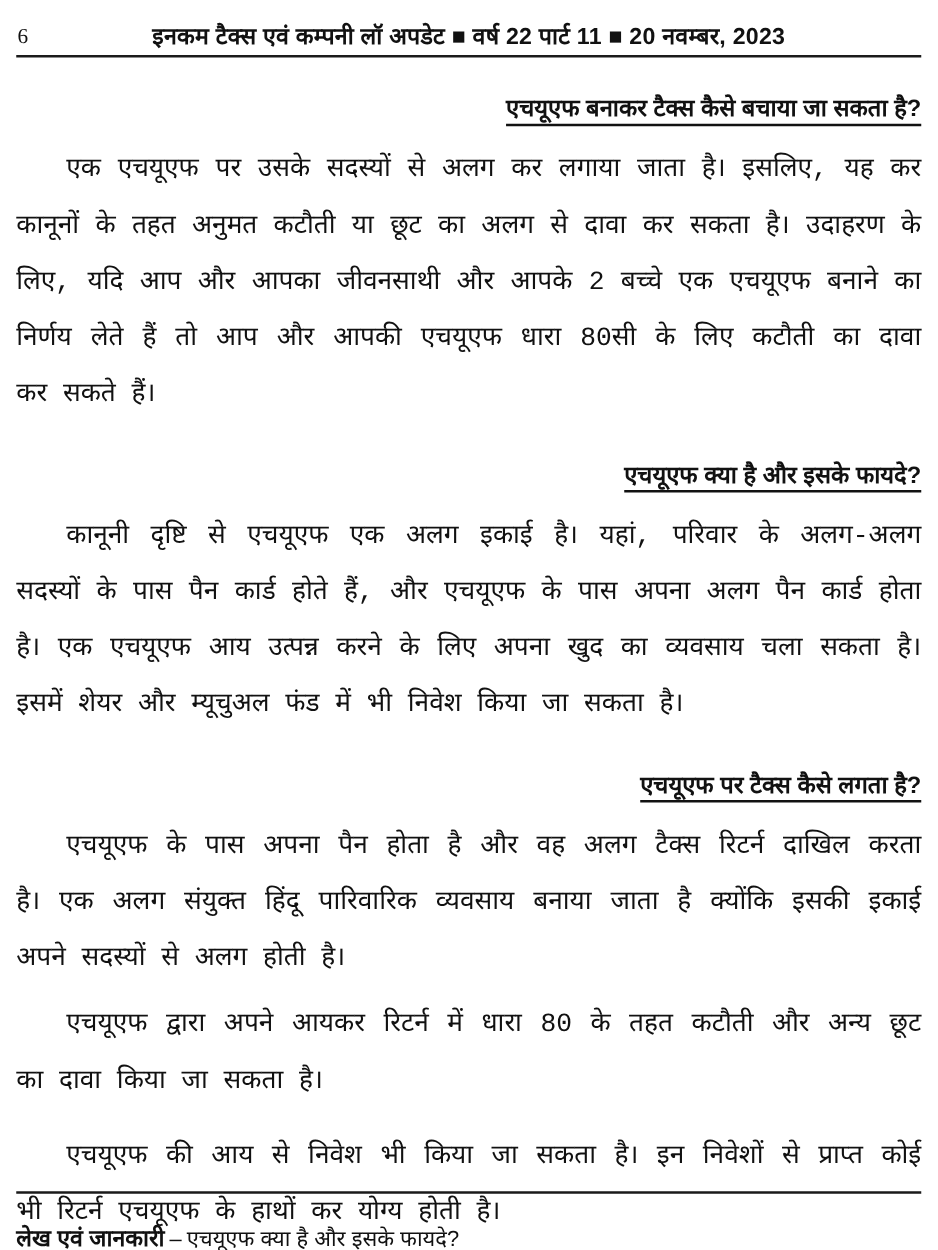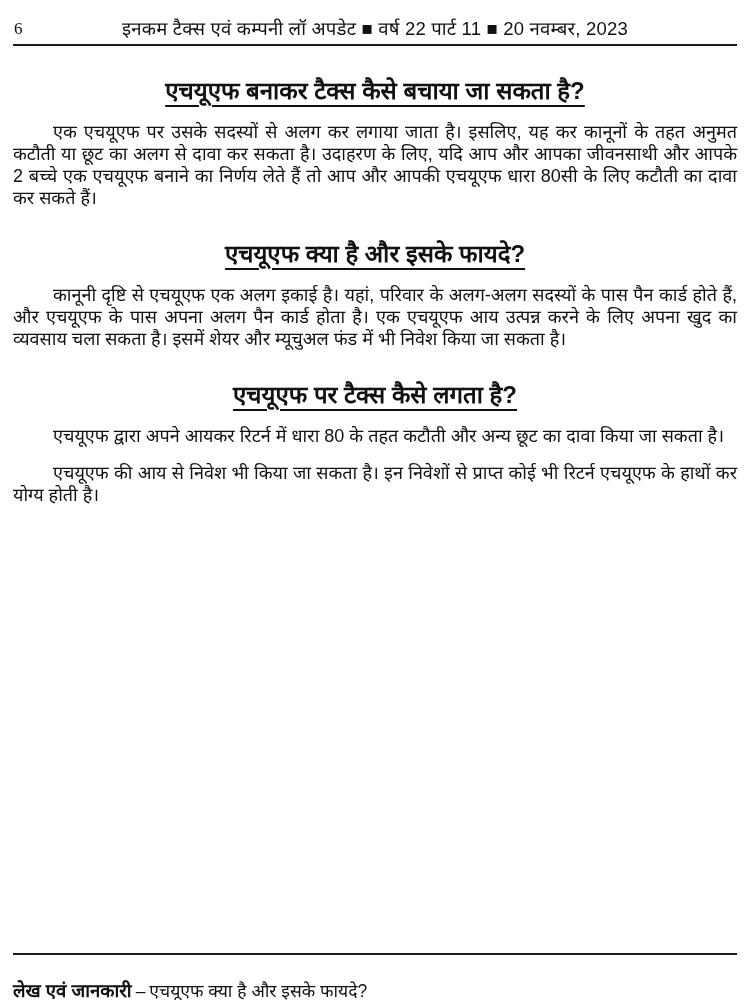--- a/index.html
+++ b/index.html
@@ -24,38 +24,40 @@
   .page-number {
     position: absolute;
     left: 1px; bottom: 5px;
     font-size: 17px;
     font-family: "Liberation Serif", "DejaVu Serif", serif;
   }
   .header-title {
     font-size: 18.5px;
     letter-spacing: 0.2px;
     white-space: nowrap;
+    font-weight: bold;
   }
 
   
   .article-body { text-align: justify; }
   .section-heading {
     margin-top: 27px;
-    font-size: 24px;
+    font-size: 19px;
     font-weight: bold;
-    text-align: center;
+    text-align: right;
     text-decoration: underline;
     text-decoration-thickness: 2px;
     text-underline-offset: 6px;
   }
   .para {
     margin-top: 15px;
-    font-size: 18px;
-    line-height: 22px;
+    font-size: 21px;
+    line-height: 45px;
     text-indent: 40px;
+    font-family: Liberation Mono, monospace;
   }
   .para + .para { margin-top: 8px; }
 
   
   .page-footer {
     position: absolute;
     left: 13px; right: 13px; top: 953px;
     border-top: 2px solid #1a1a1a;
     padding-top: 22px;
     font-size: 17.5px;
@@ -81,20 +83,21 @@
       <p class="para">एक एचयूएफ पर उसके सदस्यों से अलग कर लगाया जाता है। इसलिए, यह कर कानूनों के तहत अनुमत कटौती या छूट का अलग से दावा कर सकता है। उदाहरण के लिए, यदि आप और आपका जीवनसाथी और आपके 2 बच्चे एक एचयूएफ बनाने का निर्णय लेते हैं तो आप और आपकी एचयूएफ धारा 80सी के लिए कटौती का दावा कर सकते हैं।</p>
     </section>
 
     <section>
       <h2 class="section-heading">एचयूएफ क्या है और इसके फायदे?</h2>
       <p class="para">कानूनी दृष्टि से एचयूएफ एक अलग इकाई है। यहां, परिवार के अलग-अलग सदस्यों के पास पैन कार्ड होते हैं, और एचयूएफ के पास अपना अलग पैन कार्ड होता है। एक एचयूएफ आय उत्पन्न करने के लिए अपना खुद का व्यवसाय चला सकता है। इसमें शेयर और म्यूचुअल फंड में भी निवेश किया जा सकता है।</p>
     </section>
 
     <section>
       <h2 class="section-heading">एचयूएफ पर टैक्स कैसे लगता है?</h2>
+      <p class="para">एचयूएफ के पास अपना पैन होता है और वह अलग टैक्स रिटर्न दाखिल करता है। एक अलग संयुक्त हिंदू पारिवारिक व्यवसाय बनाया जाता है क्योंकि इसकी इकाई अपने सदस्यों से अलग होती है।</p>
       <p class="para">एचयूएफ द्वारा अपने आयकर रिटर्न में धारा 80 के तहत कटौती और अन्य छूट का दावा किया जा सकता है।</p>
     </section>
 
     <section>
       <p class="para">एचयूएफ की आय से निवेश भी किया जा सकता है। इन निवेशों से प्राप्त कोई भी रिटर्न एचयूएफ के हाथों कर योग्य होती है।</p>
     </section>
 
   </main>
 </div>
 

